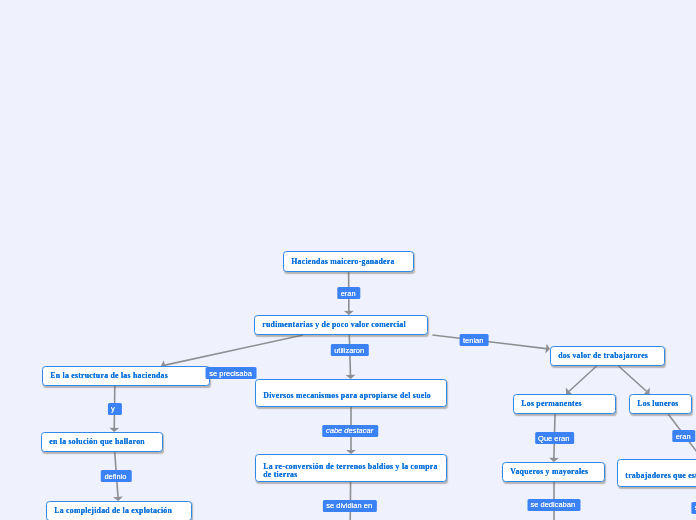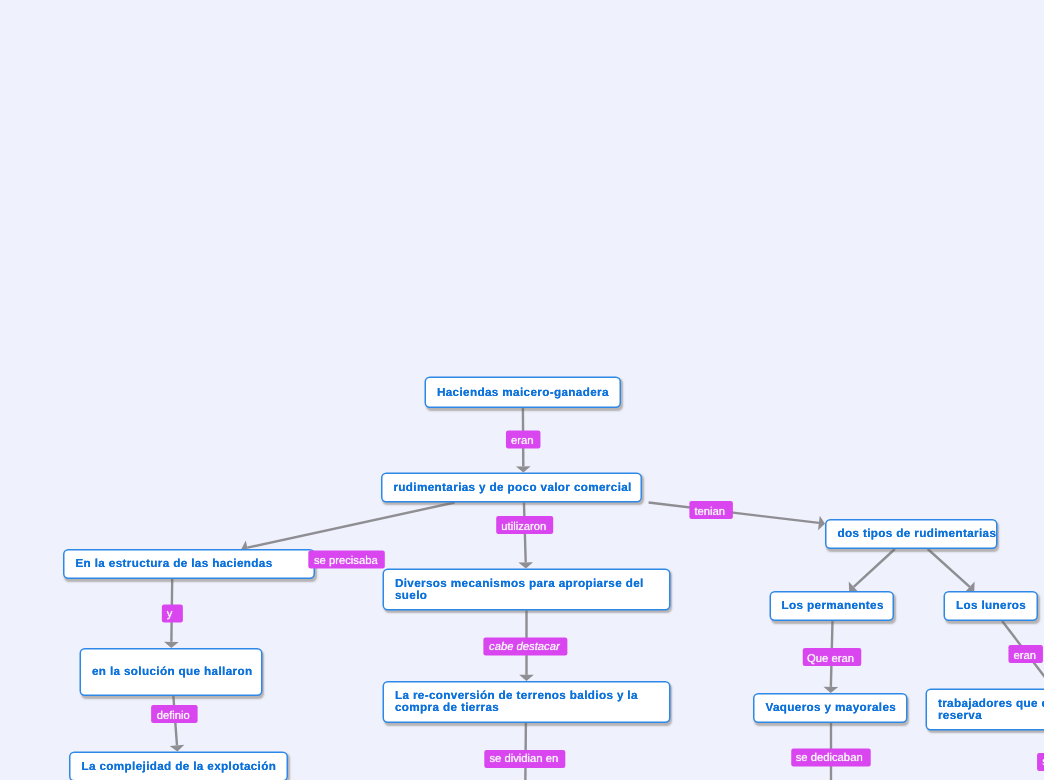--- a/index.html
+++ b/index.html
@@ -7,26 +7,26 @@
   body{width:696px;height:520px;overflow:hidden;background:#eff2fd;
        font-family:"Liberation Sans",sans-serif;}
   #canvas{position:relative;width:696px;height:520px;}
   svg.links{position:absolute;left:0;top:0;width:696px;height:520px;overflow:visible;}
   svg.links line{stroke:#8e8e93;stroke-width:1.6;}
   svg.links path{fill:#8e8e93;}
   .node{position:absolute;box-sizing:border-box;background:#ffffff;
         border:1.7px solid #2e88e8;border-radius:3.5px;
         color:#0d72db;font-weight:bold;font-size:7.8px;letter-spacing:0.24px;
         display:flex;align-items:center;justify-content:flex-start;
-        box-shadow:1px 1.4px 1.2px rgba(112,102,92,.46);opacity:0.999;}
+        box-shadow:1px 1.4px 1.2px rgba(112,102,92,.46);opacity:0.999;font-family:Liberation Serif, serif;}
   .node>span{padding:0 6px 0 7.3px;line-height:7.8px;white-space:nowrap;
              text-shadow:0 0 0.18px currentColor;}
-  .node.ml{align-items:flex-start;}
+  .node.ml{align-items:center;}
   .node.ml>span{white-space:normal;padding-top:5.2px;line-height:7.9px;}
-  .lbl{position:absolute;box-sizing:border-box;background:#d946ef;
+  .lbl{position:absolute;box-sizing:border-box;background:#3b82f6;
        color:#f5f5f7;height:12.2px;transform:translateX(-50%);
        border-radius:1.5px;font-size:7.5px;display:flex;align-items:center;justify-content:flex-start;
        white-space:nowrap;font-weight:normal;padding:0 5px 0 3.4px;min-width:14.2px;opacity:0.999;
        text-shadow:0 0 0.6px #ffffff;}
 </style>
 </head>
 <body>
 
 <div id="canvas">
   <svg class="links" viewBox="0 0 696 520">
@@ -87,29 +87,29 @@
   <div class="node" style="left: 254px; top: 315px; width: 174px; height: 20px;">
       <span>rudimentarias y de poco valor comercial</span>
     </div>
   <div class="node" style="left: 42px; top: 366px; width: 168px; height: 20px;">
       <span>En la estructura de las haciendas</span>
     </div>
   <div class="node ml" style="left: 255px; top: 379px; width: 192px; height: 28px;">
       <span>Diversos mecanismos para apropiarse del suelo</span>
     </div>
   <div class="node" style="left: 550px; top: 346px; width: 115px; height: 20px;">
-      <span>dos tipos de rudimentarias</span>
+      <span>dos valor de trabajarores</span>
     </div>
-  <div class="node" style="left: 53px; top: 432px; width: 122px; height: 32px;">
+  <div class="node" style="left: 41px; top: 432px; width: 122px; height: 20px;">
       <span>en la solución que hallaron</span>
     </div>
   <div class="node ml" style="left: 255px; top: 454px; width: 192px; height: 28px;">
       <span>La re-conversión de terrenos baldios y la compra de tierras</span>
     </div>
-  <div class="node" style="left: 513px; top: 394px; width: 83px; height: 20px; justify-content: center;">
+  <div class="node" style="left: 513px; top: 394px; width: 103px; height: 20px;">
       <span>Los permanentes</span>
     </div>
   <div class="node" style="left: 629px; top: 394px; width: 63px; height: 20px;">
       <span>Los luneros</span>
     </div>
   <div class="node" style="left: 46px; top: 501px; width: 146px; height: 20px;">
       <span>La complejidad de la explotación</span>
     </div>
   <div class="node" style="left: 502px; top: 462px; width: 103px; height: 20px;">
       <span>Vaqueros y mayorales</span>

